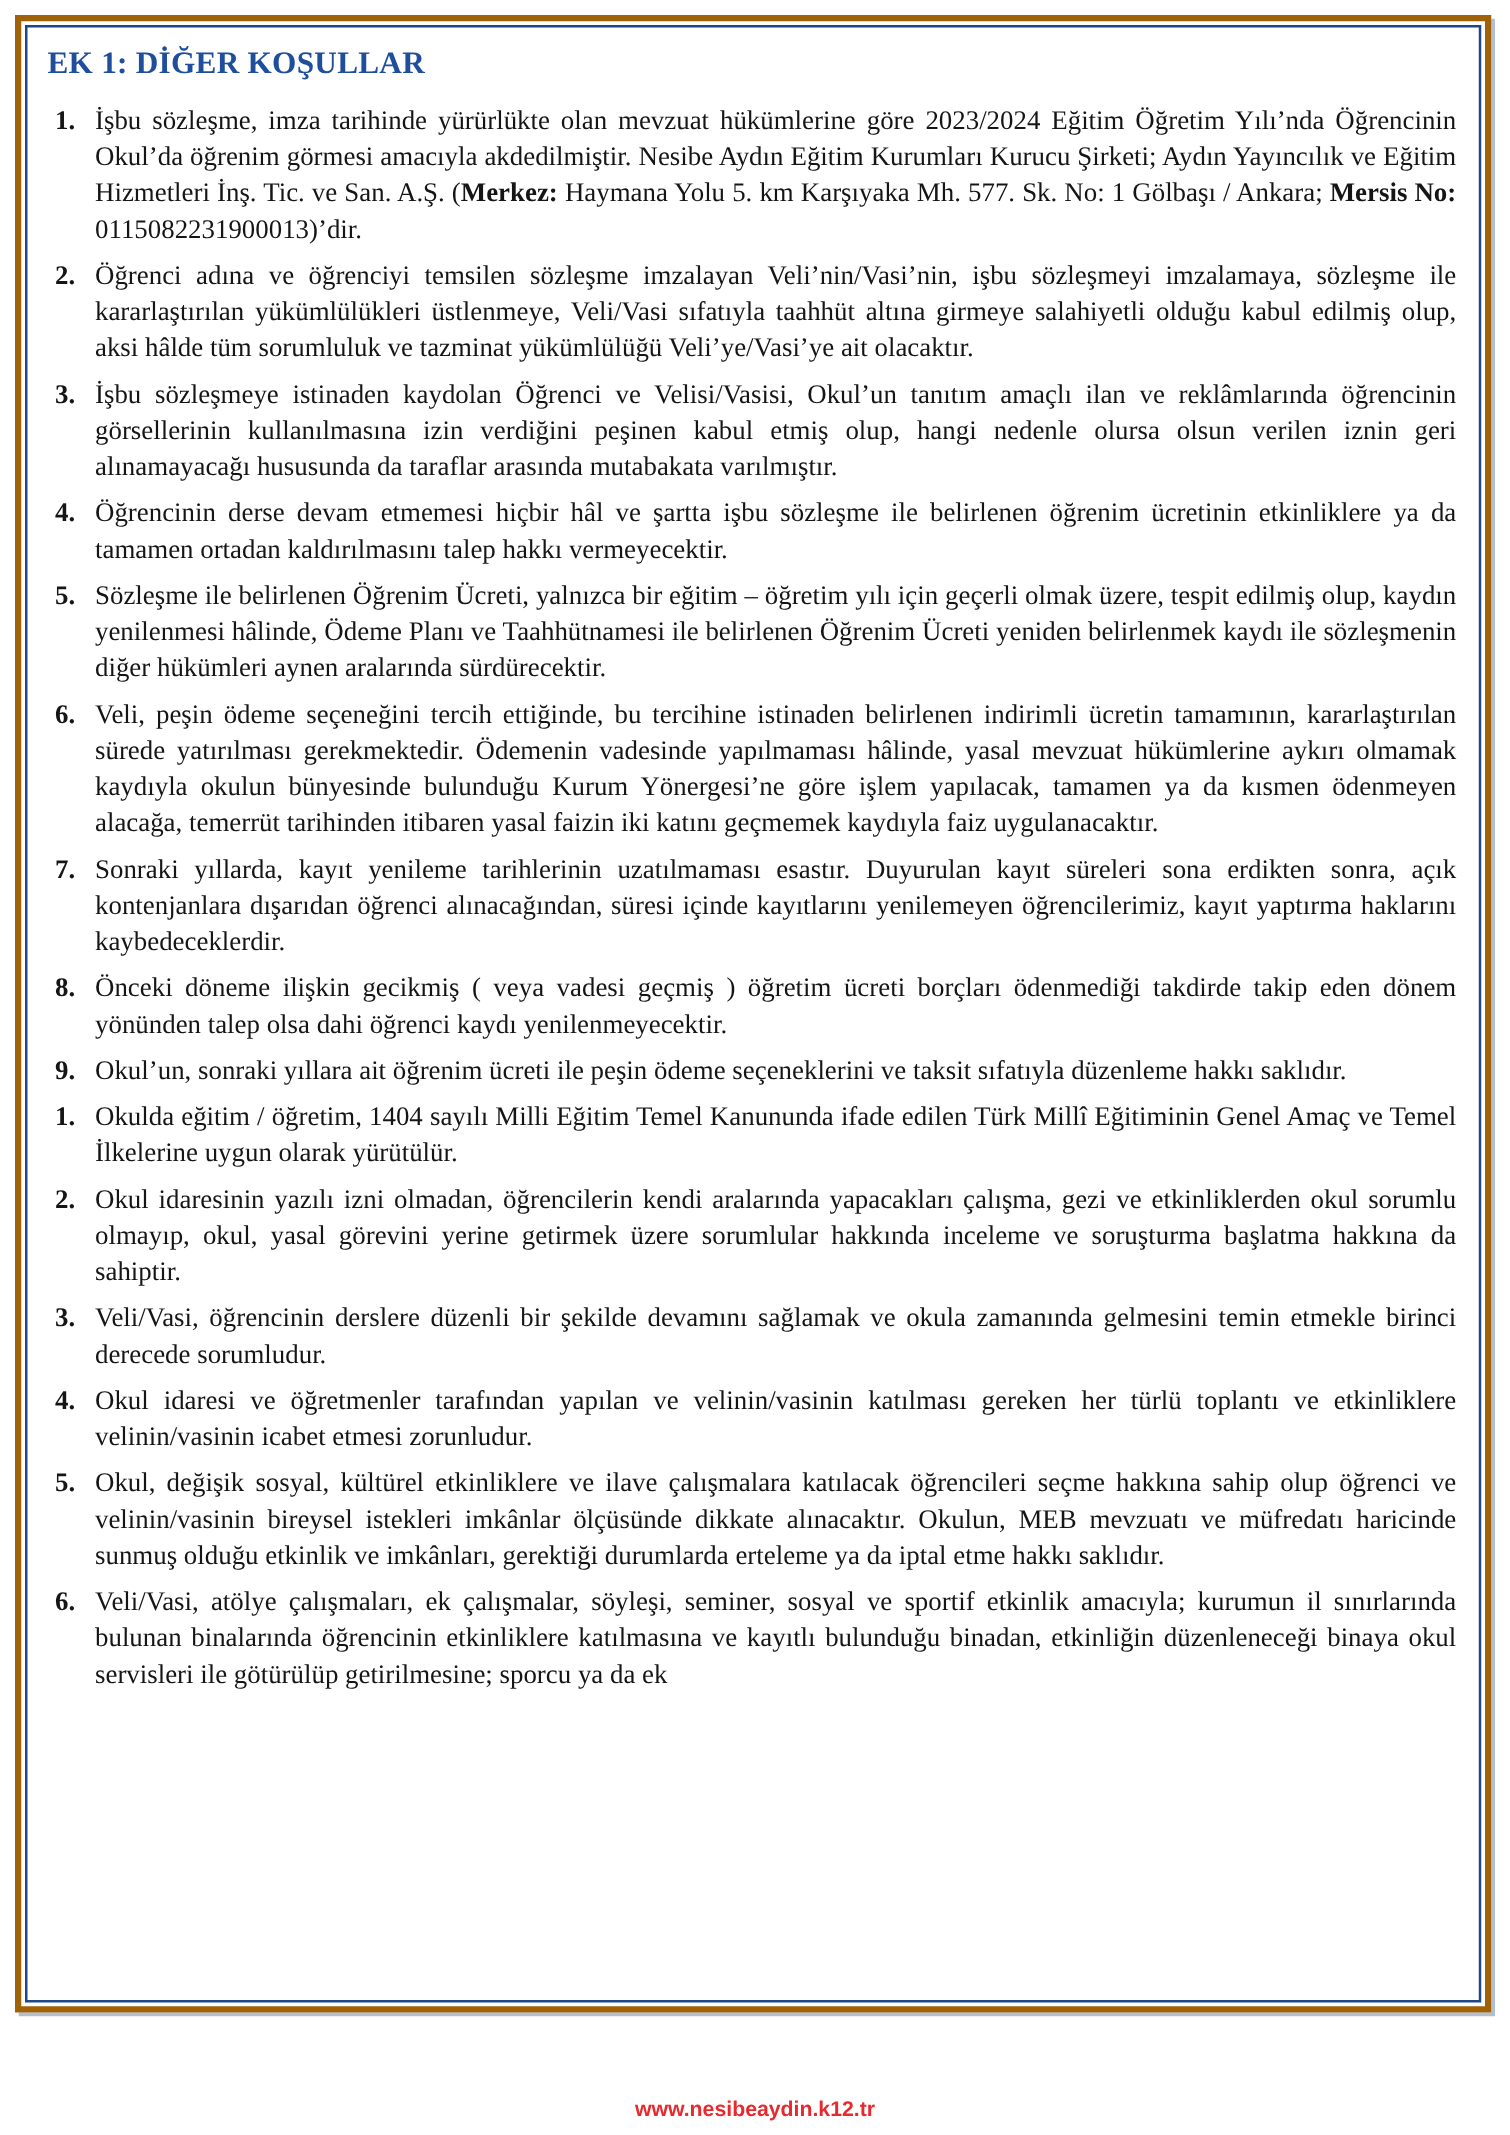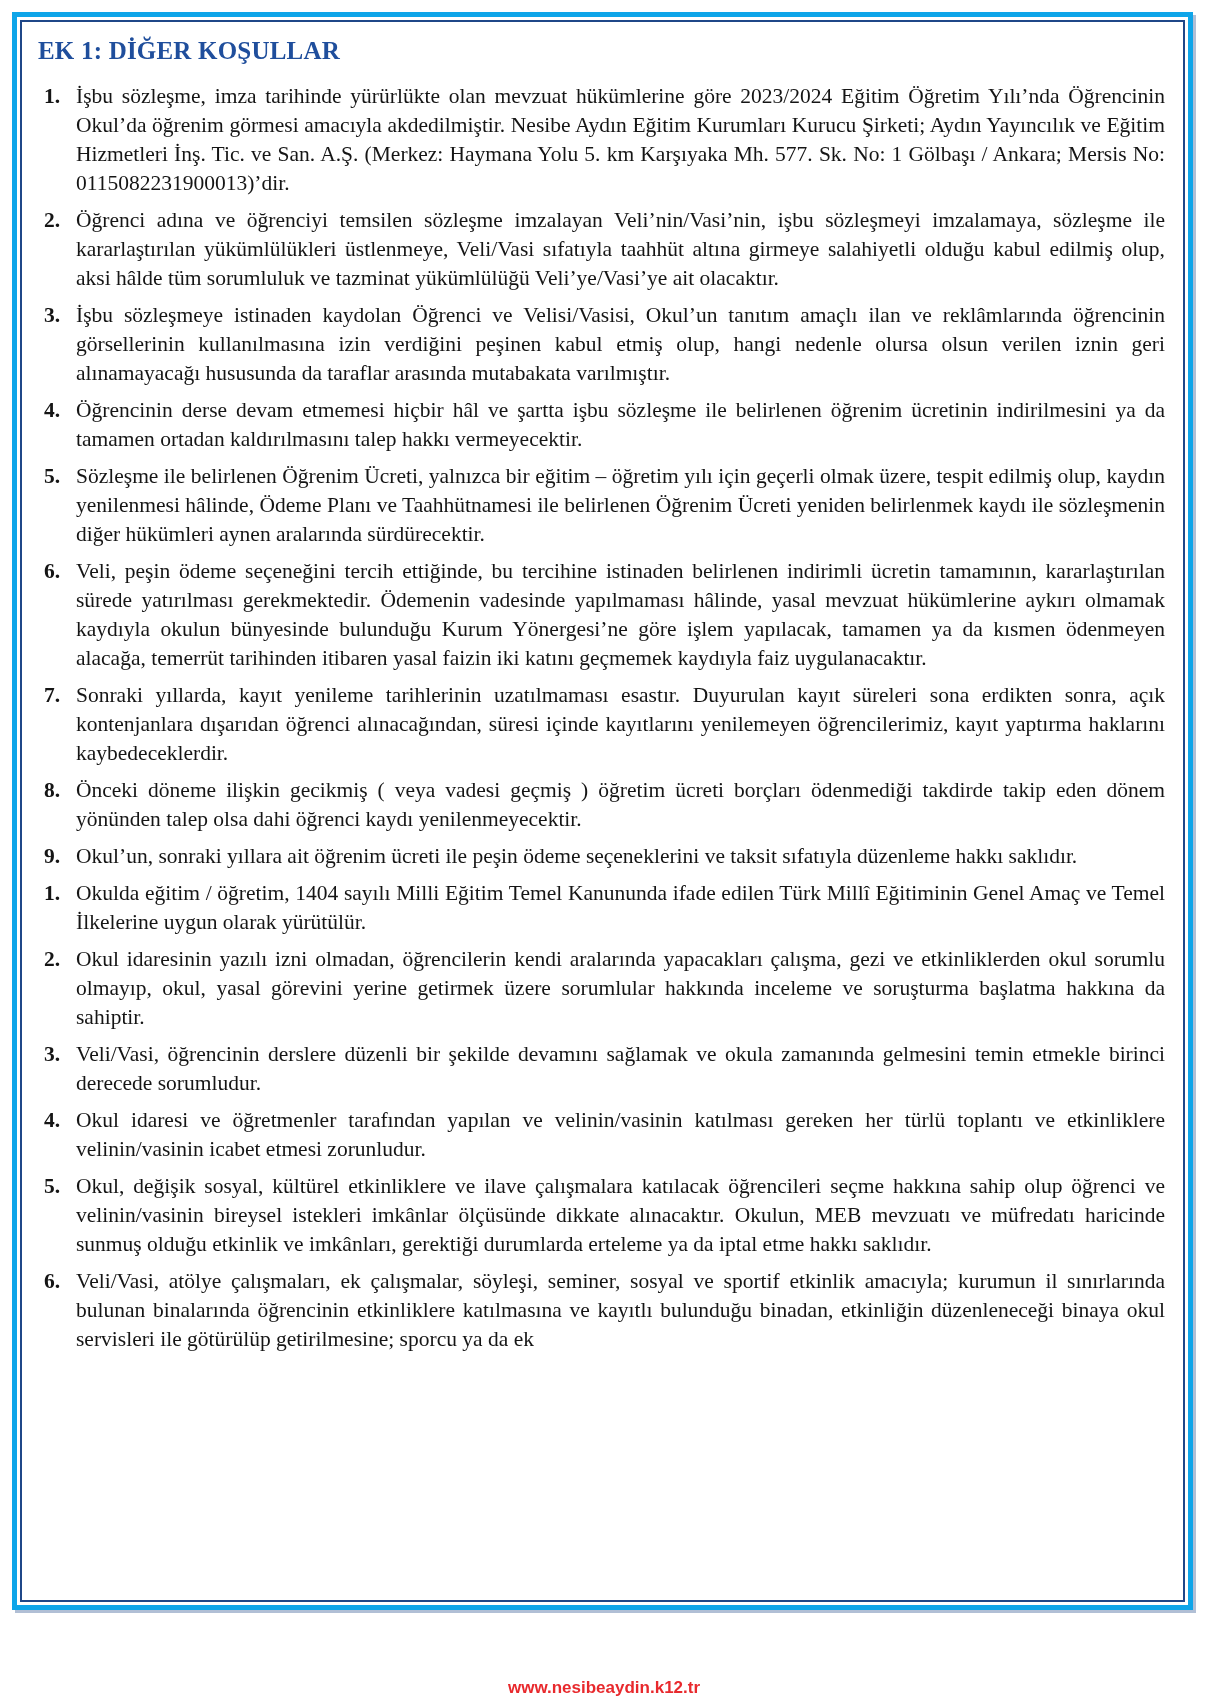--- a/index.html
+++ b/index.html
@@ -14,21 +14,21 @@
     font-family: "Liberation Serif", "DejaVu Serif", serif;
     color: #151515;
   }
   .doc-frame {
     position: absolute;
     left: 12px;
     top: 12px;
     width: 1181px;
     height: 1598px;
     box-sizing: border-box;
-    border: 5px solid #0ea5e9;
+    border: 5px solid #a16207;
     box-shadow: 3px 3px 0 rgba(31, 71, 136, 0.35);
     background: #ffffff;
   }
   .doc-inner {
     position: absolute;
     inset: 3px;
     border: 2px solid #1f4788;
     padding: 12px 18px 0 16px;
     overflow: hidden;
   }
@@ -64,21 +64,21 @@
     line-height: 29px;
   }
   .item .txt {
     flex: 1;
     margin: 0;
     text-align: justify;
     font-size: 21.5px;
     line-height: 29px;
   }
   .item .txt b {
-    font-weight: normal;
+    font-weight: bold;
   }
   .doc-footer {
     position: absolute;
     top: 1678px;
     left: 0;
     width: 100%;
     text-align: center;
     font-family: "Liberation Sans", "DejaVu Sans", sans-serif;
     font-weight: bold;
     font-size: 17px;
@@ -104,21 +104,21 @@
       <p class="txt">Öğrenci adına ve öğrenciyi temsilen sözleşme imzalayan Veli’nin/Vasi’nin, işbu sözleşmeyi imzalamaya, sözleşme ile kararlaştırılan yükümlülükleri üstlenmeye, Veli/Vasi sıfatıyla taahhüt altına girmeye salahiyetli olduğu kabul edilmiş olup, aksi hâlde tüm sorumluluk ve tazminat yükümlülüğü Veli’ye/Vasi’ye ait olacaktır.</p>
     </div>
 
     <div class="item">
       <span class="num">3.</span>
       <p class="txt">İşbu sözleşmeye istinaden kaydolan Öğrenci ve Velisi/Vasisi, Okul’un tanıtım amaçlı ilan ve reklâmlarında öğrencinin görsellerinin kullanılmasına izin verdiğini peşinen kabul etmiş olup, hangi nedenle olursa olsun verilen iznin geri alınamayacağı hususunda da taraflar arasında mutabakata varılmıştır.</p>
     </div>
 
     <div class="item">
       <span class="num">4.</span>
-      <p class="txt">Öğrencinin derse devam etmemesi hiçbir hâl ve şartta işbu sözleşme ile belirlenen öğrenim ücretinin indirilmesini ya da tamamen ortadan kaldırılmasını talep hakkı vermeyecektir.</p>
+      <p class="txt">Öğrencinin derse devam etmemesi hiçbir hâl ve şartta işbu sözleşme ile belirlenen öğrenim ücretinin etkinliklere ya da tamamen ortadan kaldırılmasını talep hakkı vermeyecektir.</p>
     </div>
 
     <div class="item">
       <span class="num">5.</span>
       <p class="txt">Sözleşme ile belirlenen Öğrenim Ücreti, yalnızca bir eğitim – öğretim yılı için geçerli olmak üzere, tespit edilmiş olup, kaydın yenilenmesi hâlinde, Ödeme Planı ve Taahhütnamesi ile belirlenen Öğrenim Ücreti yeniden belirlenmek kaydı ile sözleşmenin diğer hükümleri aynen aralarında sürdürecektir.</p>
     </div>
 
     <div class="item">
       <span class="num">6.</span>
       <p class="txt">Veli, peşin ödeme seçeneğini tercih ettiğinde, bu tercihine istinaden belirlenen indirimli ücretin tamamının, kararlaştırılan sürede yatırılması gerekmektedir. Ödemenin vadesinde yapılmaması hâlinde, yasal mevzuat hükümlerine aykırı olmamak kaydıyla okulun bünyesinde bulunduğu Kurum Yönergesi’ne göre işlem yapılacak, tamamen ya da kısmen ödenmeyen alacağa, temerrüt tarihinden itibaren yasal faizin iki katını geçmemek kaydıyla faiz uygulanacaktır.</p>

